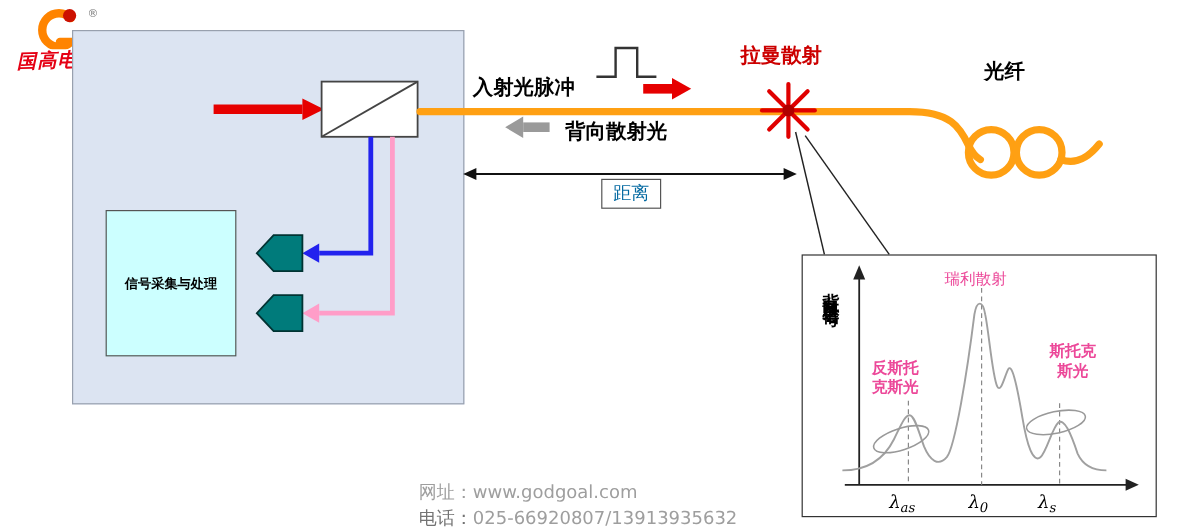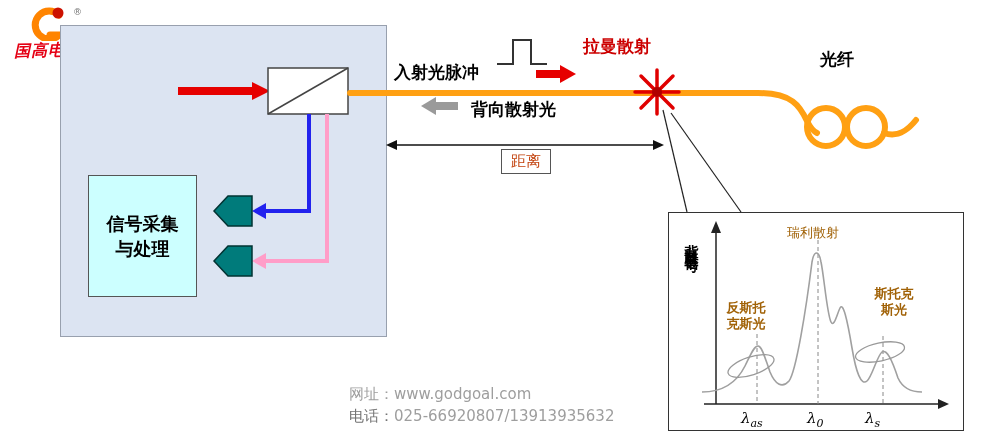--- a/index.html
+++ b/index.html
@@ -22,52 +22,52 @@
   }
   .pulse-box{
     position:absolute;left:95px;top:45px;width:80px;height:84px;
     background:#ffff99;border:1px solid #555;
     display:flex;flex-direction:column;justify-content:center;align-items:center;
     font-weight:bold;font-size:17px;line-height:24px;color:#000;
   }
   .signal-box{
     position:absolute;left:88px;top:175px;width:107px;height:120px;
     background:#ccffff;border:1px solid #555;
-    display:flex;flex-direction:column;justify-content:center;align-items:center;
-    font-weight:bold;font-size:18px;line-height:25px;color:#000;
+    display:flex;justify-content:center;align-items:center;
+    font-weight:bold;font-size:11px;line-height:25px;color:#000;
   }
   
   .overlay{position:absolute;left:0;top:0;width:984px;height:442px;pointer-events:none;}
   
   .lbl{position:absolute;font-weight:bold;font-size:17px;color:#000;white-space:nowrap;}
   .lbl-red{color:#cc0000;}
   .distance-lbl{
     position:absolute;left:501px;top:149px;padding:2px 9px;
-    font-size:15px;font-weight:normal;color:#c2410c;
+    font-size:15px;font-weight:normal;color:#0369a1;
     border:1px solid #555;background:#fff;white-space:nowrap;
   }
   
   .graph-box{
     position:absolute;left:668px;top:212px;width:294px;height:217px;
     background:#fff;border:1px solid #333;
   }
-  .glbl{position:absolute;font-size:13px;color:#a16207;white-space:nowrap;}
+  .glbl{position:absolute;font-size:13px;color:#ec4899;white-space:nowrap;}
   .glbl-block{text-align:center;line-height:16px;white-space:normal;font-weight:bold;}
   .y-axis-lbl{
     position:absolute;left:683px;top:233px;
     writing-mode:vertical-rl;text-orientation:upright;
     font-size:14px;font-weight:bold;letter-spacing:3px;color:#000;
   }
   .tick{
     position:absolute;top:409px;font-family:"DejaVu Serif","Liberation Serif",serif;
     font-style:italic;font-size:15px;color:#000;white-space:nowrap;
   }
   .tick sub{font-size:11px;}
   
-  .contact-line{position:absolute;font-size:15px;color:#9e9e9e;white-space:nowrap;}
+  .contact-line{position:absolute;font-size:15px;color:#9e9e9e;white-space:nowrap;margin-top:16px;}
   .phone-label{color:#737373;}
 </style>
 </head>
 <body>
 
 <div class="canvas">
 
   <svg class="abs" style="left:20px;top:5px;" width="58" height="36" viewBox="0 0 58 36">
     <path d="M39 10 A14 14 0 1 0 39 30 L30 30" fill="none" stroke="#ff8400" stroke-width="7" stroke-linecap="round"></path>
     <circle cx="38" cy="8" r="5.5" fill="#cc1100"></circle>
@@ -168,21 +168,21 @@
              C903 389 912 392 922 392" fill="none" stroke="#a0a0a0" stroke-width="1.6"></path>
 
     <ellipse cx="751" cy="366" rx="24" ry="9" transform="rotate(-18 751 366)" fill="none" stroke="#999" stroke-width="1.3"></ellipse>
     <ellipse cx="880" cy="352" rx="25" ry="9" transform="rotate(-12 880 352)" fill="none" stroke="#999" stroke-width="1.3"></ellipse>
   </svg>
 
   <div class="lbl" style="left:394px;top:61px;">入射光脉冲</div>
 
   <div class="lbl" style="left:471px;top:98px;">背向散射光</div>
 
-  <div class="lbl lbl-red" style="left:583px;top:35px;">拉曼散射</div>
+  <div class="lbl lbl-red" style="left:617px;top:35px;">拉曼散射</div>
 
   <div class="lbl" style="left:820px;top:48px;">光纤</div>
 
   <div class="distance-lbl">距离</div>
 
   <div class="y-axis-lbl">背向散射信号</div>
 
   <div class="glbl" style="left:787px;top:224px;">瑞利散射</div>
 
   <div class="glbl glbl-block" style="left:722px;top:300px;width:48px;">

